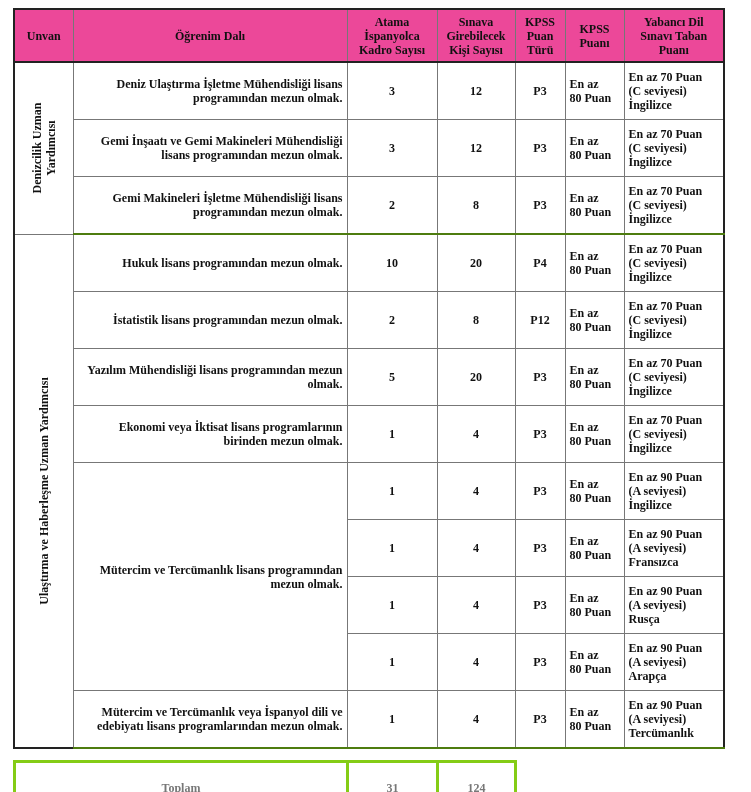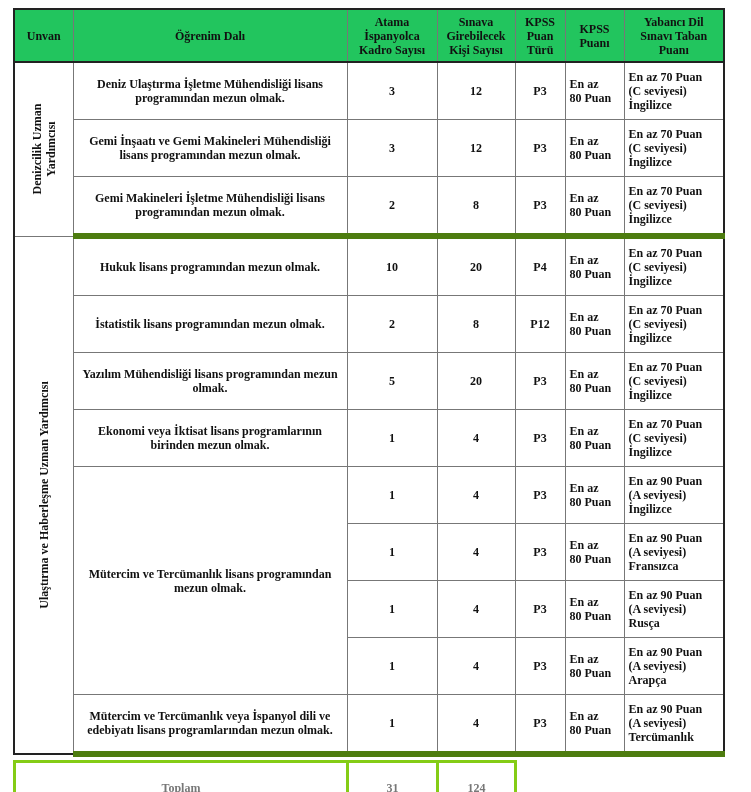--- a/index.html
+++ b/index.html
@@ -10,28 +10,28 @@
     border-collapse: collapse; table-layout: fixed;
     width: 710px;
     border: 2px solid #222;
   }
   table.main td, table.main th {
     border: 1px solid #777;
     font-weight: bold; font-size: 12px; line-height: 14px;
     padding: 0 4px; vertical-align: middle;
   }
   table.main thead th {
-    background: #22c55e; height: 51px;
+    background: #ec4899; height: 51px;
     border-bottom: 2px solid #222;
   }
   td.num { text-align: center; }
   td.ctr { text-align: left; }
-  td.desc { text-align: center; padding-left: 7px; }
+  td.desc { text-align: right; padding-left: 7px; }
   tr.r td { height: 56px; }
-  tr.group-end td { border-bottom: 6px solid #4d7c0f; }
+  tr.group-end td { border-bottom: 2px solid #4d7c0f; }
   td.unvan { padding: 0; position: relative; }
   td.unvan .vt {
     position: absolute; left: 50%; top: 50%;
     transform: translate(-50%, -50%) rotate(-90deg);
     white-space: nowrap; text-align: center; font-size: 12px; line-height: 14px;
   }
   .sub-top { display: block; }
   table.total {
     position: absolute; left: 13px; top: 760px;
     border-collapse: collapse; table-layout: fixed;

